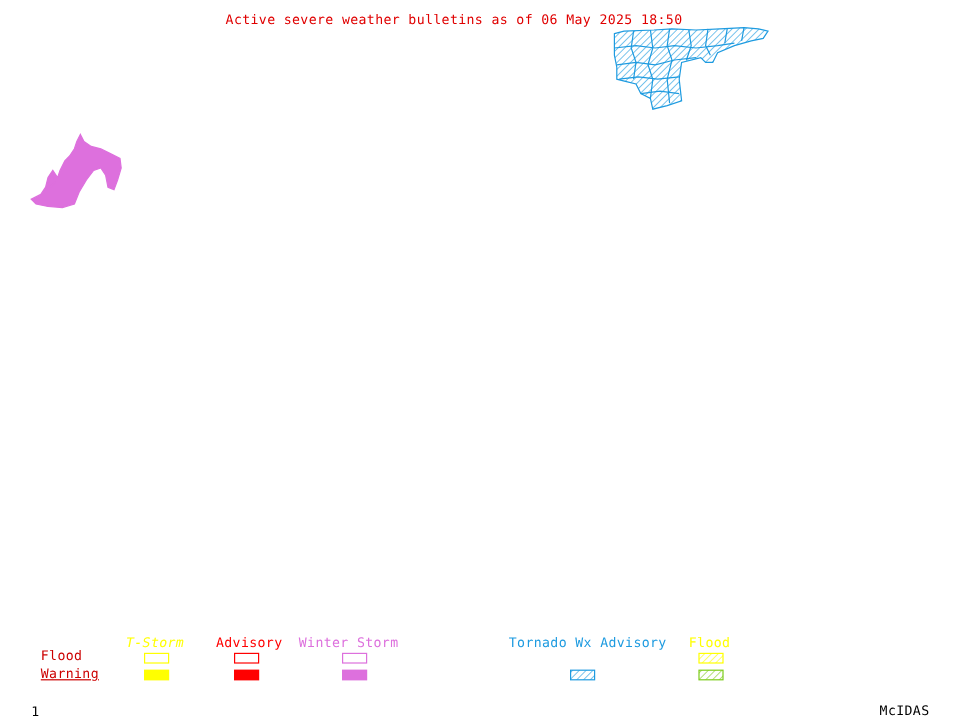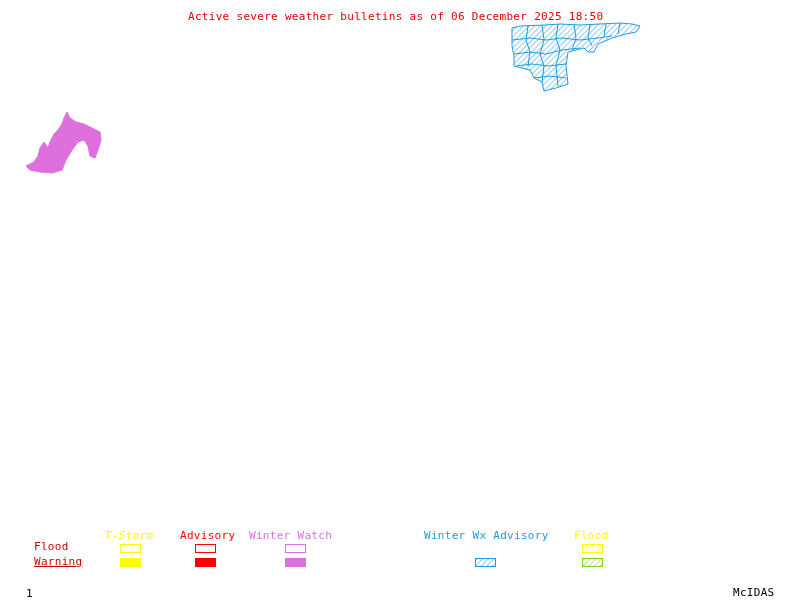--- a/index.html
+++ b/index.html
@@ -54,25 +54,25 @@
     <rect x="195.5" y="544.5" width="20" height="8" fill="none" stroke="#ff0000"></rect>
     <rect x="195" y="558" width="21" height="9" fill="#ff0000"></rect>
     <rect x="285.5" y="544.5" width="20" height="8" fill="none" stroke="#dd70dd"></rect>
     <rect x="285" y="558" width="21" height="9" fill="#dd70dd"></rect>
     <rect x="475.5" y="558.5" width="20" height="8" fill="url(#hatch-blue)" stroke="#1e9be0"></rect>
     <rect x="582.5" y="544.5" width="20" height="8" fill="url(#hatch-yellow)" stroke="#ffff00"></rect>
     <rect x="582.5" y="558.5" width="20" height="8" fill="url(#hatch-green)" stroke="#7ccc1a"></rect>
   </g>
 </svg>
 
-<div id="title" class="txt">Active severe weather bulletins as of 06 December 2025 18:50</div>
+<div id="title" class="txt">Active severe weather bulletins as of 06 May 2025 18:50</div>
 
 <div class="txt" style="left:34px; top:541px; color:#cc0000;">Flood</div>
 <div class="txt" style="left:34px; top:556px; color:#cc0000;text-decoration:underline;">Warning</div>
 
 <div class="txt" style="left:105px; top:530px; color:#ffff00;font-style:italic;">T-Storm</div>
 <div class="txt" style="left:180px; top:530px; color:#ff0000;">Advisory</div>
-<div class="txt" style="left:249px; top:530px; color:#dd70dd;">Winter Watch</div>
-<div class="txt" style="left:424px; top:530px; color:#1e9be0;">Winter Wx Advisory</div>
+<div class="txt" style="left:249px; top:530px; color:#dd70dd;">Winter Storm</div>
+<div class="txt" style="left:424px; top:530px; color:#1e9be0;">Tornado Wx Advisory</div>
 <div class="txt" style="left:574px; top:530px; color:#ffff00;">Flood</div>
 
 <div id="frame-num" class="txt">1</div>
 <div id="mcidas" class="txt">McIDAS</div>
 
 </body></html>

